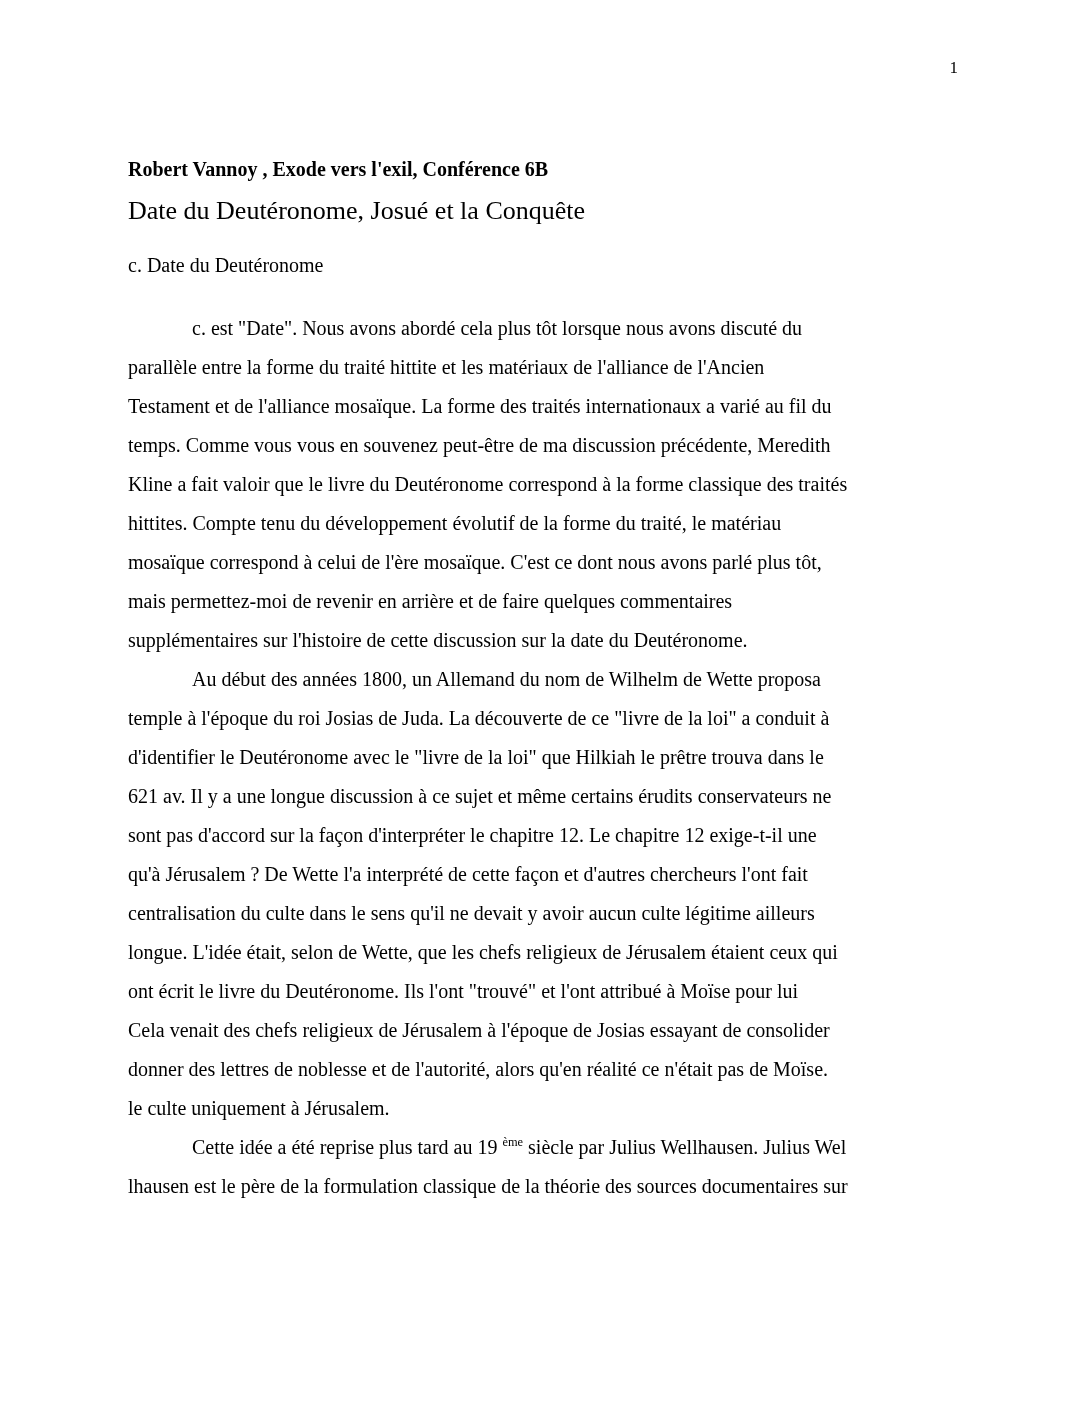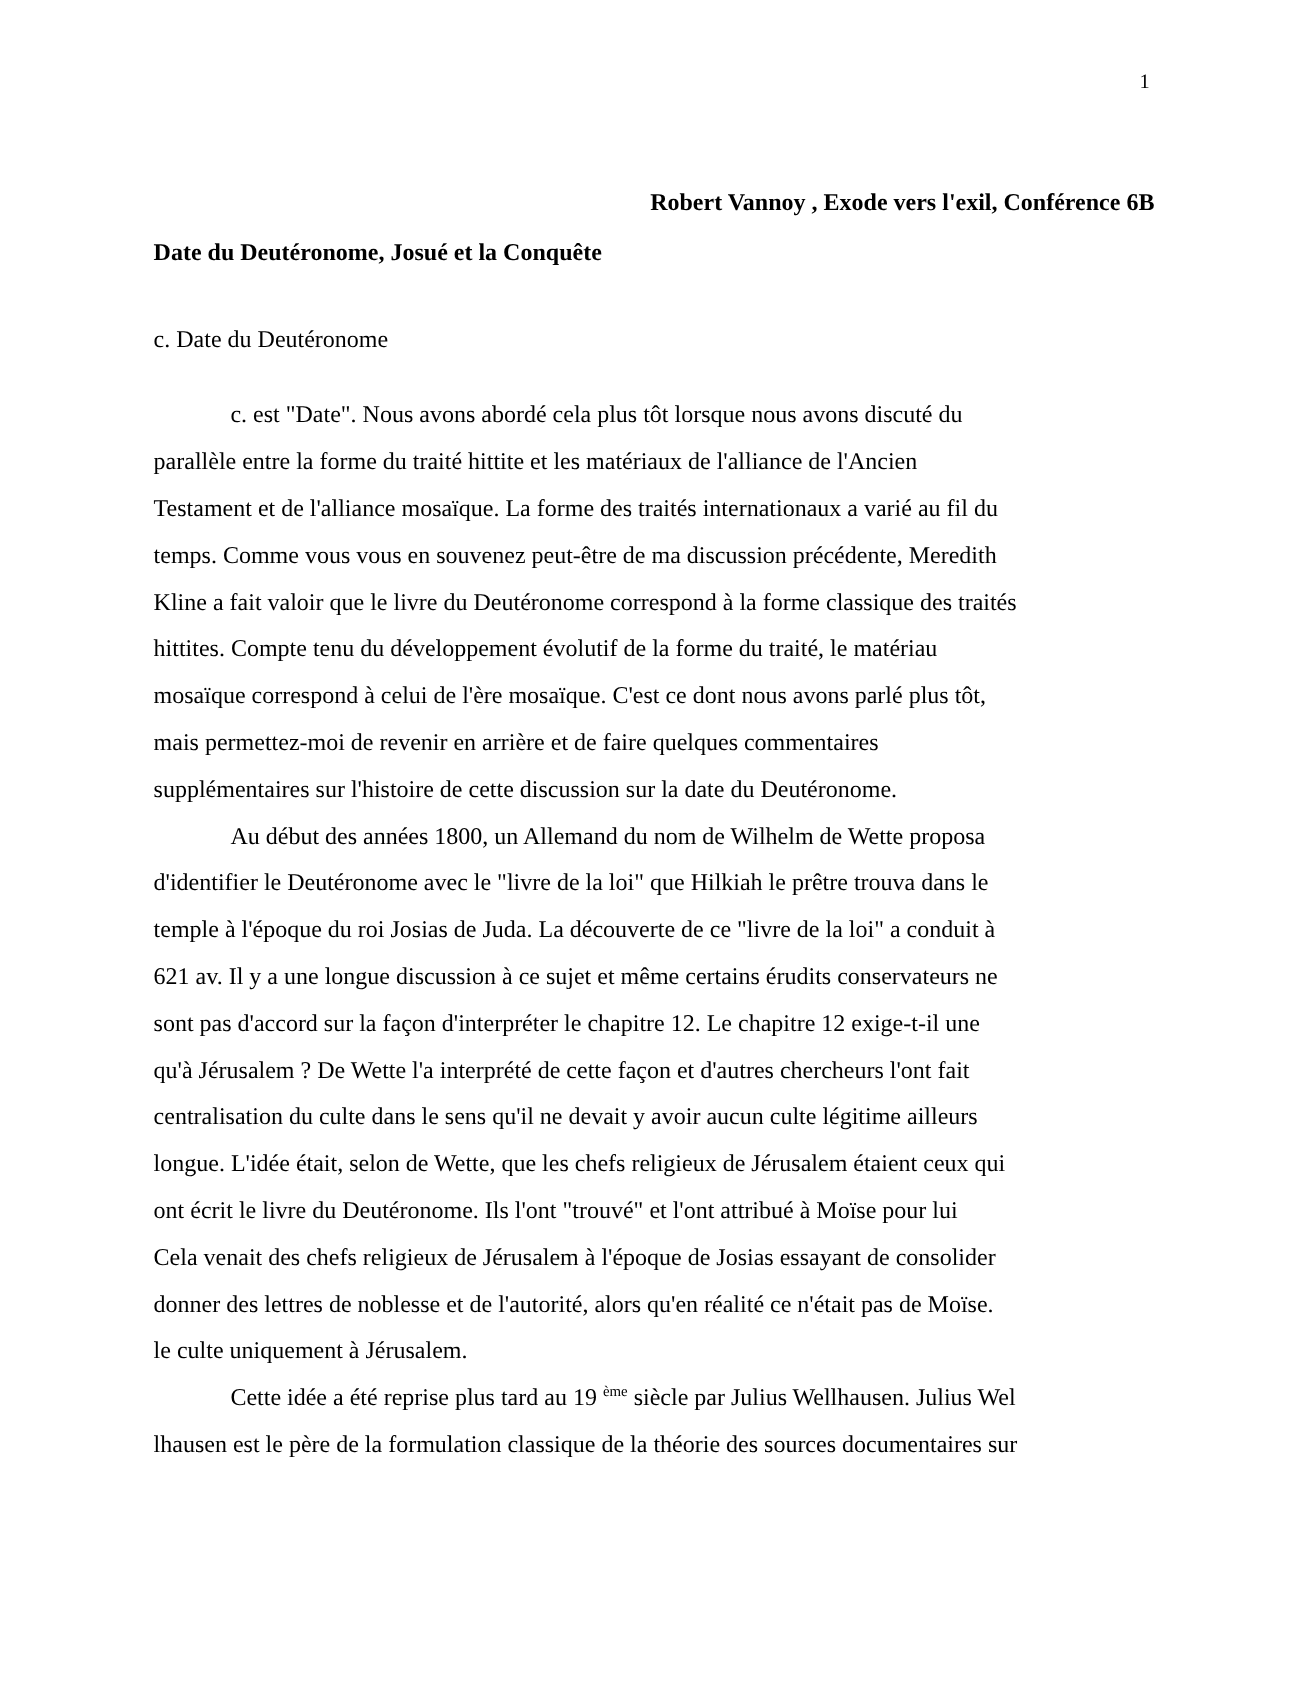--- a/index.html
+++ b/index.html
@@ -22,35 +22,35 @@
     right: 130px;
     font-size: 17px;
   }
   .doc {
     position: absolute;
     left: 128px;
     right: 126px;
     top: 148px;
   }
   .title {
-    text-align: right;
+    text-align: left;
     font-weight: bold;
     font-size: 20px;
     line-height: 42px;
     white-space: nowrap;
   }
   .subtitle {
     text-align: left;
-    font-weight: bold;
-    font-size: 20px;
+    font-weight: normal;
+    font-size: 26px;
     line-height: 42px;
     white-space: nowrap;
   }
   .heading {
-    margin-top: 32px;
+    margin-top: 14px;
     font-size: 20px;
     line-height: 39px;
     white-space: nowrap;
   }
   .body-text {
     margin-top: 24px;
     font-size: 20px;
   }
   .line {
     line-height: 39px;
@@ -78,22 +78,22 @@
         <div class="line indent">c. est "Date". Nous avons abordé cela plus tôt lorsque nous avons discuté du</div>
         <div class="line">parallèle entre la forme du traité hittite et les matériaux de l'alliance de l'Ancien</div>
         <div class="line">Testament et de l'alliance mosaïque. La forme des traités internationaux a varié au fil du</div>
         <div class="line">temps. Comme vous vous en souvenez peut-être de ma discussion précédente, Meredith</div>
         <div class="line">Kline a fait valoir que le livre du Deutéronome correspond à la forme classique des traités</div>
         <div class="line">hittites. Compte tenu du développement évolutif de la forme du traité, le matériau</div>
         <div class="line">mosaïque correspond à celui de l'ère mosaïque. C'est ce dont nous avons parlé plus tôt,</div>
         <div class="line">mais permettez-moi de revenir en arrière et de faire quelques commentaires</div>
         <div class="line">supplémentaires sur l'histoire de cette discussion sur la date du Deutéronome.</div>
         <div class="line indent">Au début des années 1800, un Allemand du nom de Wilhelm de Wette proposa</div>
+        <div class="line">temple à l'époque du roi Josias de Juda. La découverte de ce "livre de la loi" a conduit à</div>
         <div class="line">d'identifier le Deutéronome avec le "livre de la loi" que Hilkiah le prêtre trouva dans le</div>
-        <div class="line">temple à l'époque du roi Josias de Juda. La découverte de ce "livre de la loi" a conduit à</div>
         <div class="line">621 av. Il y a une longue discussion à ce sujet et même certains érudits conservateurs ne</div>
         <div class="line">sont pas d'accord sur la façon d'interpréter le chapitre 12. Le chapitre 12 exige-t-il une</div>
         <div class="line">qu'à Jérusalem ? De Wette l'a interprété de cette façon et d'autres chercheurs l'ont fait</div>
         <div class="line">centralisation du culte dans le sens qu'il ne devait y avoir aucun culte légitime ailleurs</div>
         <div class="line">longue. L'idée était, selon de Wette, que les chefs religieux de Jérusalem étaient ceux qui</div>
         <div class="line">ont écrit le livre du Deutéronome. Ils l'ont "trouvé" et l'ont attribué à Moïse pour lui</div>
         <div class="line">Cela venait des chefs religieux de Jérusalem à l'époque de Josias essayant de consolider</div>
         <div class="line">donner des lettres de noblesse et de l'autorité, alors qu'en réalité ce n'était pas de Moïse.</div>
         <div class="line">le culte uniquement à Jérusalem.</div>
         <div class="line indent">Cette idée a été reprise plus tard au 19 <sup>ème</sup> siècle par Julius Wellhausen. Julius Wel</div>

